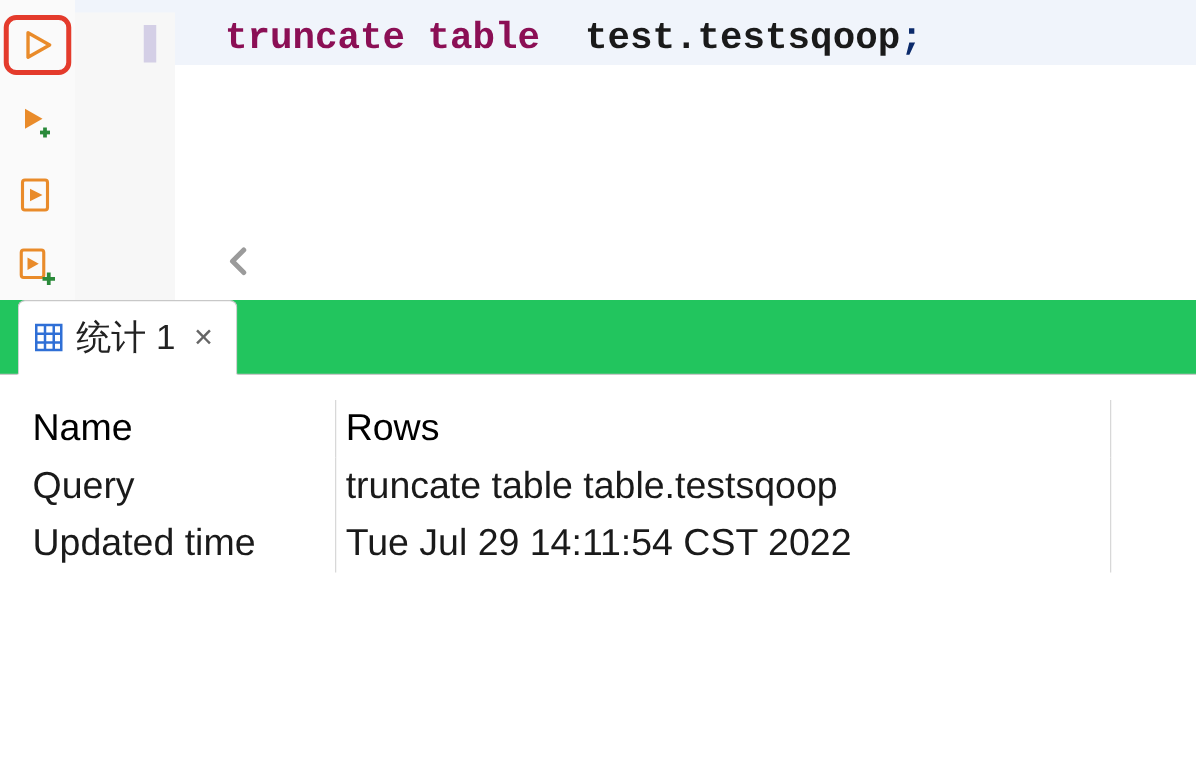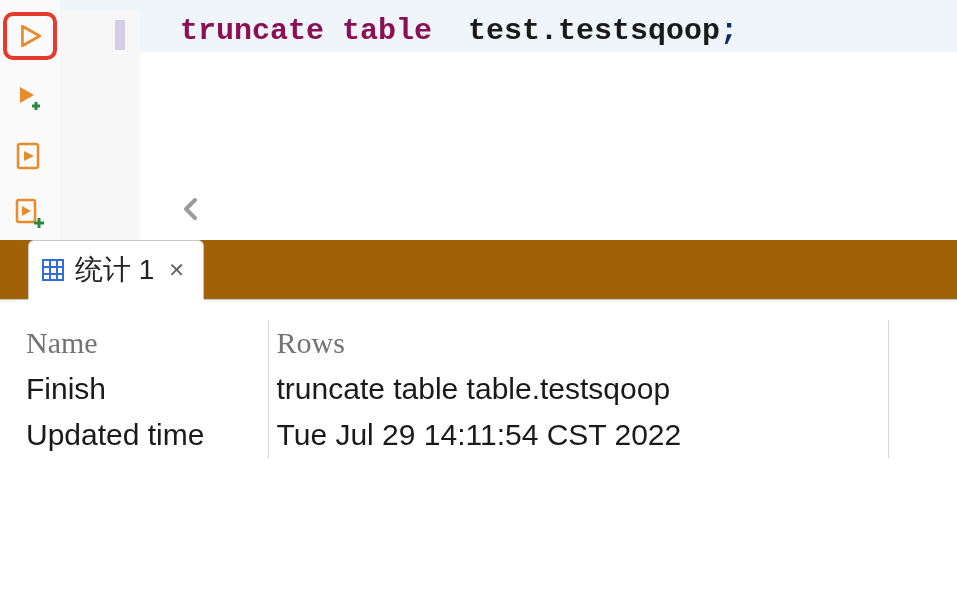--- a/index.html
+++ b/index.html
@@ -92,22 +92,22 @@
       left: 120px;
       color: #9b9b9b;
       font-size: 28px;
       cursor: pointer;
     }
     .tab-strip {
       display: flex;
       align-items: flex-end;
       height: 60px;
       border-bottom: 1px solid #c8c8c8;
-      padding-left: 28px;
-      background: #a16207;
+      padding-left: 14px;
+      background: #22c55e;
     }
     .tab {
       display: flex;
       align-items: center;
       gap: 10px;
       padding: 10px 18px 10px 12px;
       border: 1px solid #c8c8c8;
       border-bottom: 1px solid #ffffff;
       margin-bottom: -1px;
       border-top-left-radius: 6px;
@@ -132,22 +132,21 @@
       font-size: 30px;
       color: #1a1a1a;
     }
     .results-table td, .results-table th {
       text-align: left;
       padding: 6px 20px 6px 8px;
       font-weight: normal;
       vertical-align: top;
     }
     .results-table th {
-      color: #737373;
-      font-family: Liberation Serif, serif;
+      color: #000000;
     }
     .col-name { width: 250px; }
     .col-value { width: 620px; }
     .header-row td, .header-row th {
       border-bottom: 0;
     }
     .vsep {
       border-right: 1px solid #d8d8d8;
     }
     svg { display: block; }
@@ -221,21 +220,21 @@
 
 <div class="results-area">
   <table class="results-table">
     <tbody>
         <tr class="header-row">
       <th class="col-name vsep">Name</th>
       <th class="col-value vsep">Rows</th>
       <th></th>
     </tr>
     <tr>
-      <td class="vsep">Finish</td>
+      <td class="vsep">Query</td>
       <td class="vsep">truncate table  table.testsqoop</td>
       <td></td>
     </tr>
     <tr>
       <td class="vsep">Updated time</td>
       <td class="vsep">Tue Jul 29 14:11:54 CST 2022</td>
       <td></td>
     </tr>
   </tbody>
     </table>

